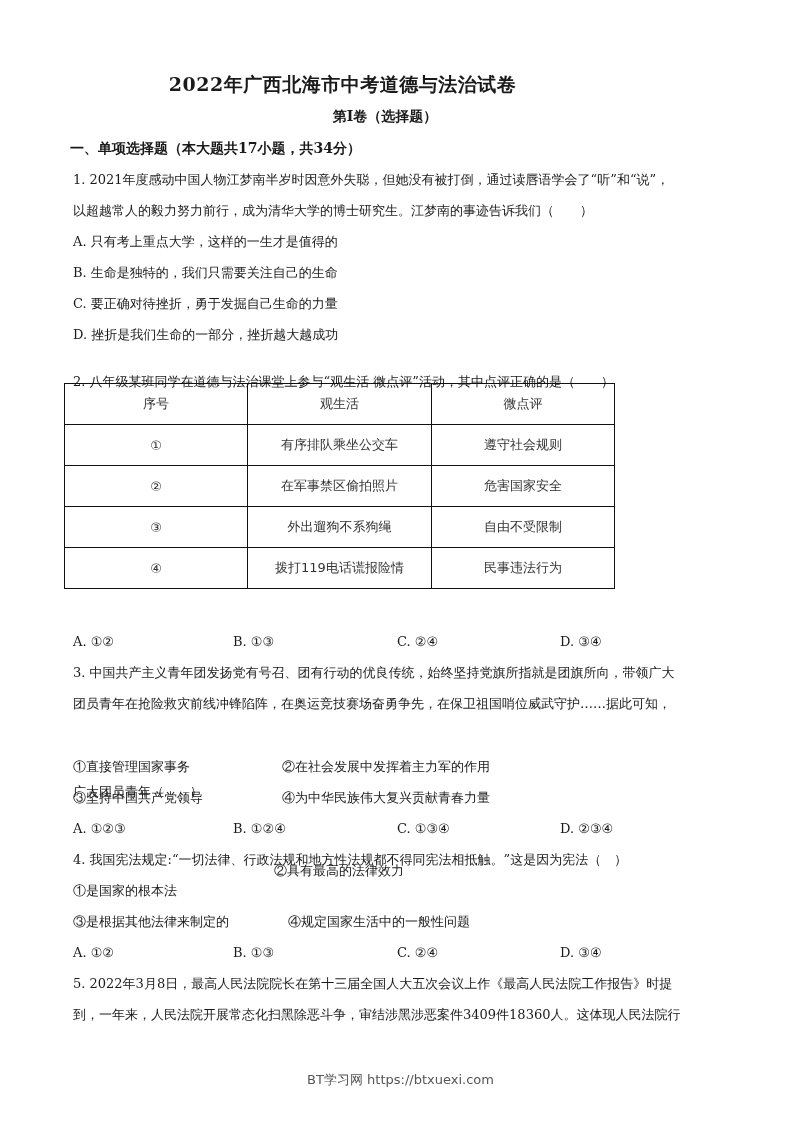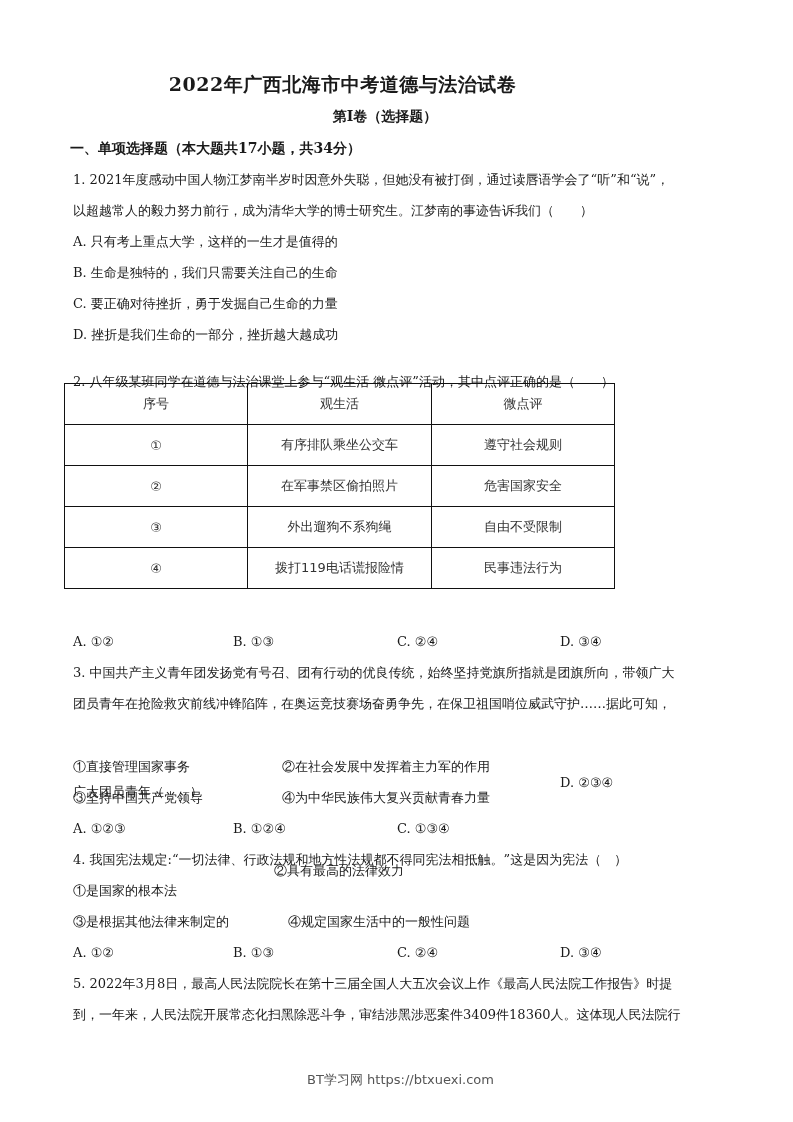--- a/index.html
+++ b/index.html
@@ -95,21 +95,21 @@
   <div class="abs line" style="top:663px;">3. 中国共产主义青年团发扬党有号召、团有行动的优良传统，始终坚持党旗所指就是团旗所向，带领广大</div>
   <div class="abs line" style="top:694px;">团员青年在抢险救灾前线冲锋陷阵，在奥运竞技赛场奋勇争先，在保卫祖国哨位威武守护……据此可知，</div>
   <div class="abs line" style="top:758px;margin-top:24px;">广大团员青年（　　）</div>
   <div class="abs opt" style="left:73px; top:757px;">①直接管理国家事务</div>
   <div class="abs opt" style="left:282px; top:757px;">②在社会发展中发挥着主力军的作用</div>
   <div class="abs opt" style="left:73px; top:788px;">③坚持中国共产党领导</div>
   <div class="abs opt" style="left:282px; top:788px;">④为中华民族伟大复兴贡献青春力量</div>
   <div class="abs opt" style="left:73px; top:819px;">A. ①②③</div>
   <div class="abs opt" style="left:233px; top:819px;">B. ①②④</div>
   <div class="abs opt" style="left:397px; top:819px;">C. ①③④</div>
-  <div class="abs opt" style="left:560px; top:773px;">D. ②③④</div>
+  <div class="abs opt" style="left:560px; top:819px;">D. ②③④</div>
 </div>
 
 <div>
   <div class="abs line" style="top:850px;">4. 我国宪法规定:“一切法律、行政法规和地方性法规都不得同宪法相抵触。”这是因为宪法（　）</div>
   <div class="abs opt" style="left:73px; top:881px;">①是国家的根本法</div>
   <div class="abs opt" style="left:274px; top:861px;">②具有最高的法律效力</div>
   <div class="abs opt" style="left:73px; top:912px;">③是根据其他法律来制定的</div>
   <div class="abs opt" style="left:288px; top:912px;">④规定国家生活中的一般性问题</div>
   <div class="abs opt" style="left:73px; top:943px;">A. ①②</div>
   <div class="abs opt" style="left:233px; top:943px;">B. ①③</div>

